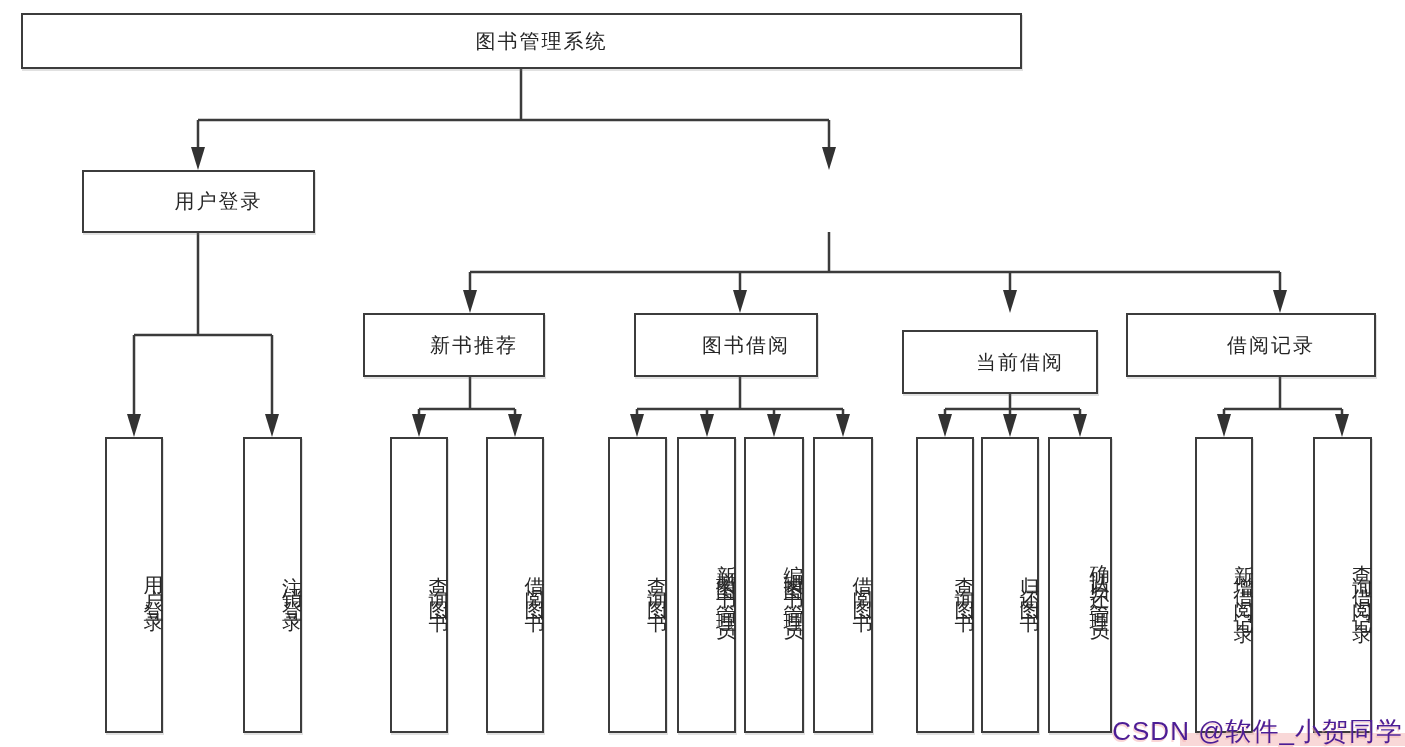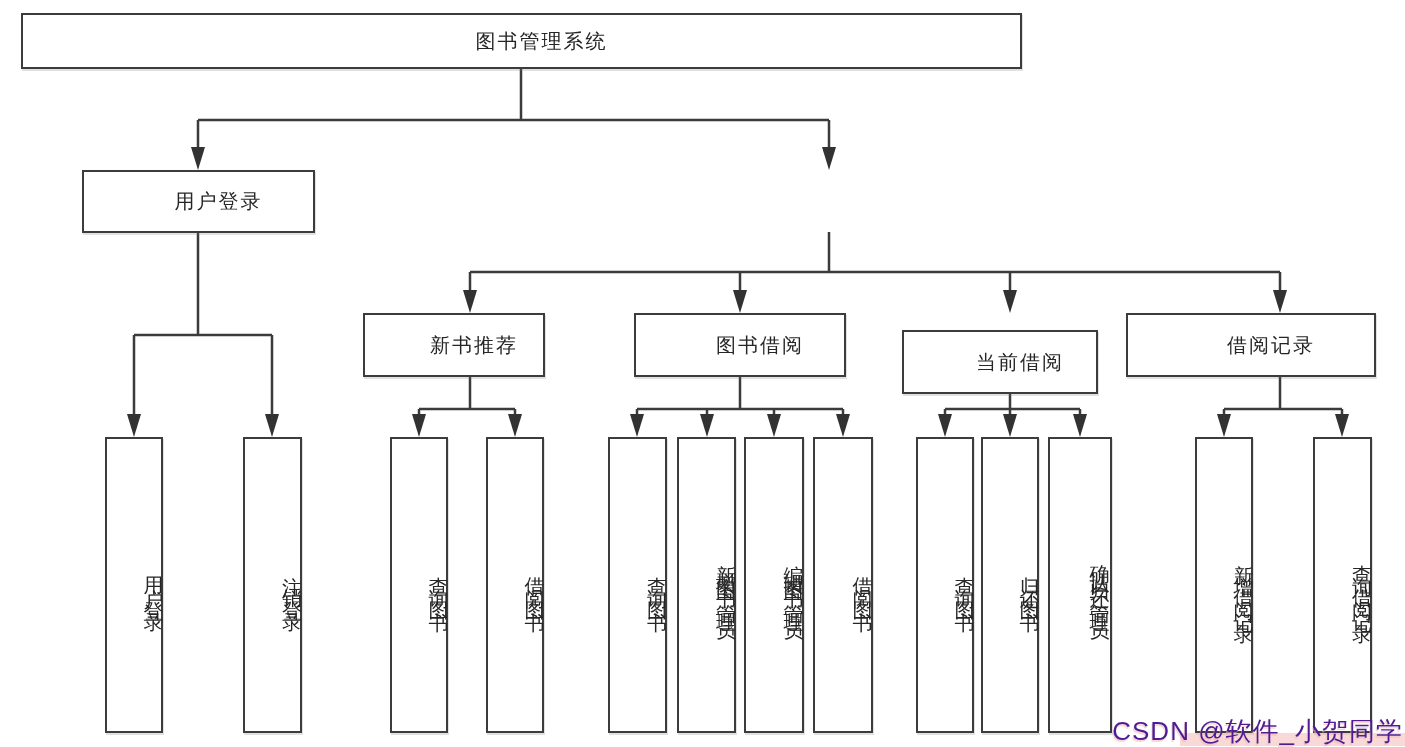--- a/index.html
+++ b/index.html
@@ -94,21 +94,21 @@
       <polygon points="1217,414 1231,414 1224,437"></polygon>
       <polygon points="1335,414 1349,414 1342,437"></polygon>
     </g>
   </svg>
 
   <div class="node node-h" style="left:21px;top:13px;width:1001px;height:56px">图书管理系统</div>
 
   <div class="node node-h" style="left:82px;top:170px;width:233px;height:63px">用户登录</div>
 
   <div class="node node-h" style="left:363px;top:313px;width:182px;height:64px">新书推荐</div>
-  <div class="node node-h" style="left:634px;top:313px;width:212px;height:64px">图书借阅</div>
+  <div class="node node-h" style="left:634px;top:313px;width:184px;height:64px">图书借阅</div>
   <div class="node node-h" style="left:902px;top:330px;width:196px;height:64px">当前借阅</div>
   <div class="node node-h" style="left:1126px;top:313px;width:250px;height:64px">借阅记录</div>
 
   <div class="node node-v" style="left:105px;top:437px;width:58px;height:296px">用户登录</div>
   <div class="node node-v" style="left:243px;top:437px;width:59px;height:296px">注销登录</div>
 
   <div class="node node-v" style="left:390px;top:437px;width:58px;height:296px">查询图书</div>
   <div class="node node-v" style="left:486px;top:437px;width:58px;height:296px">借阅图书</div>
 
   <div class="node node-v" style="left:608px;top:437px;width:59px;height:296px">查询图书</div>

